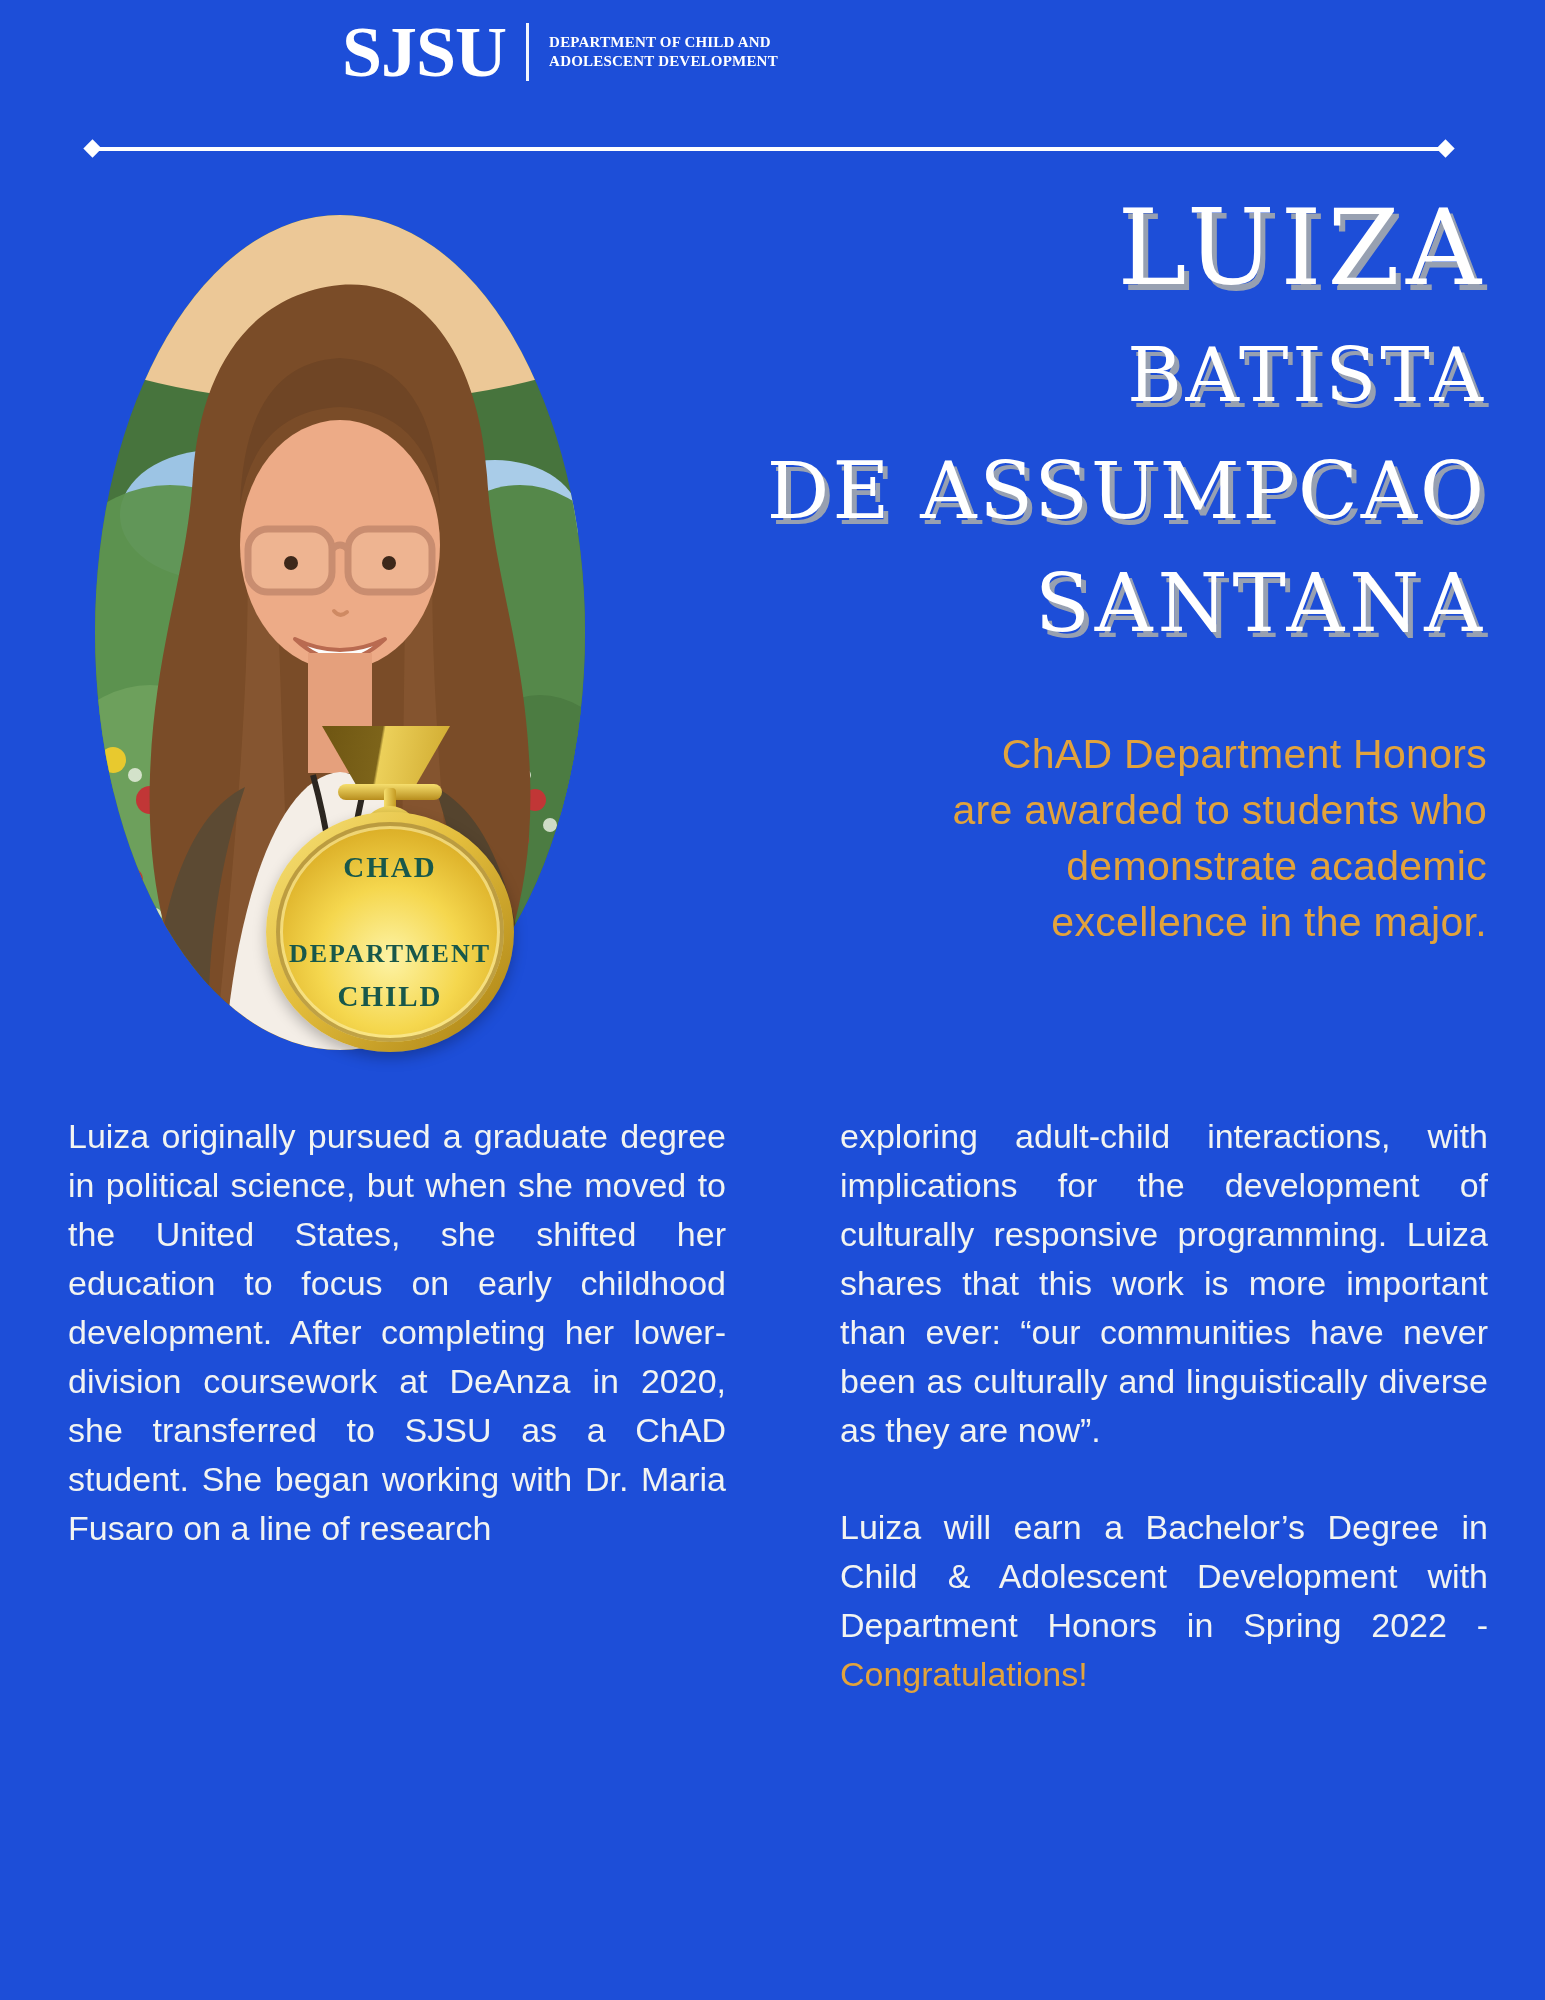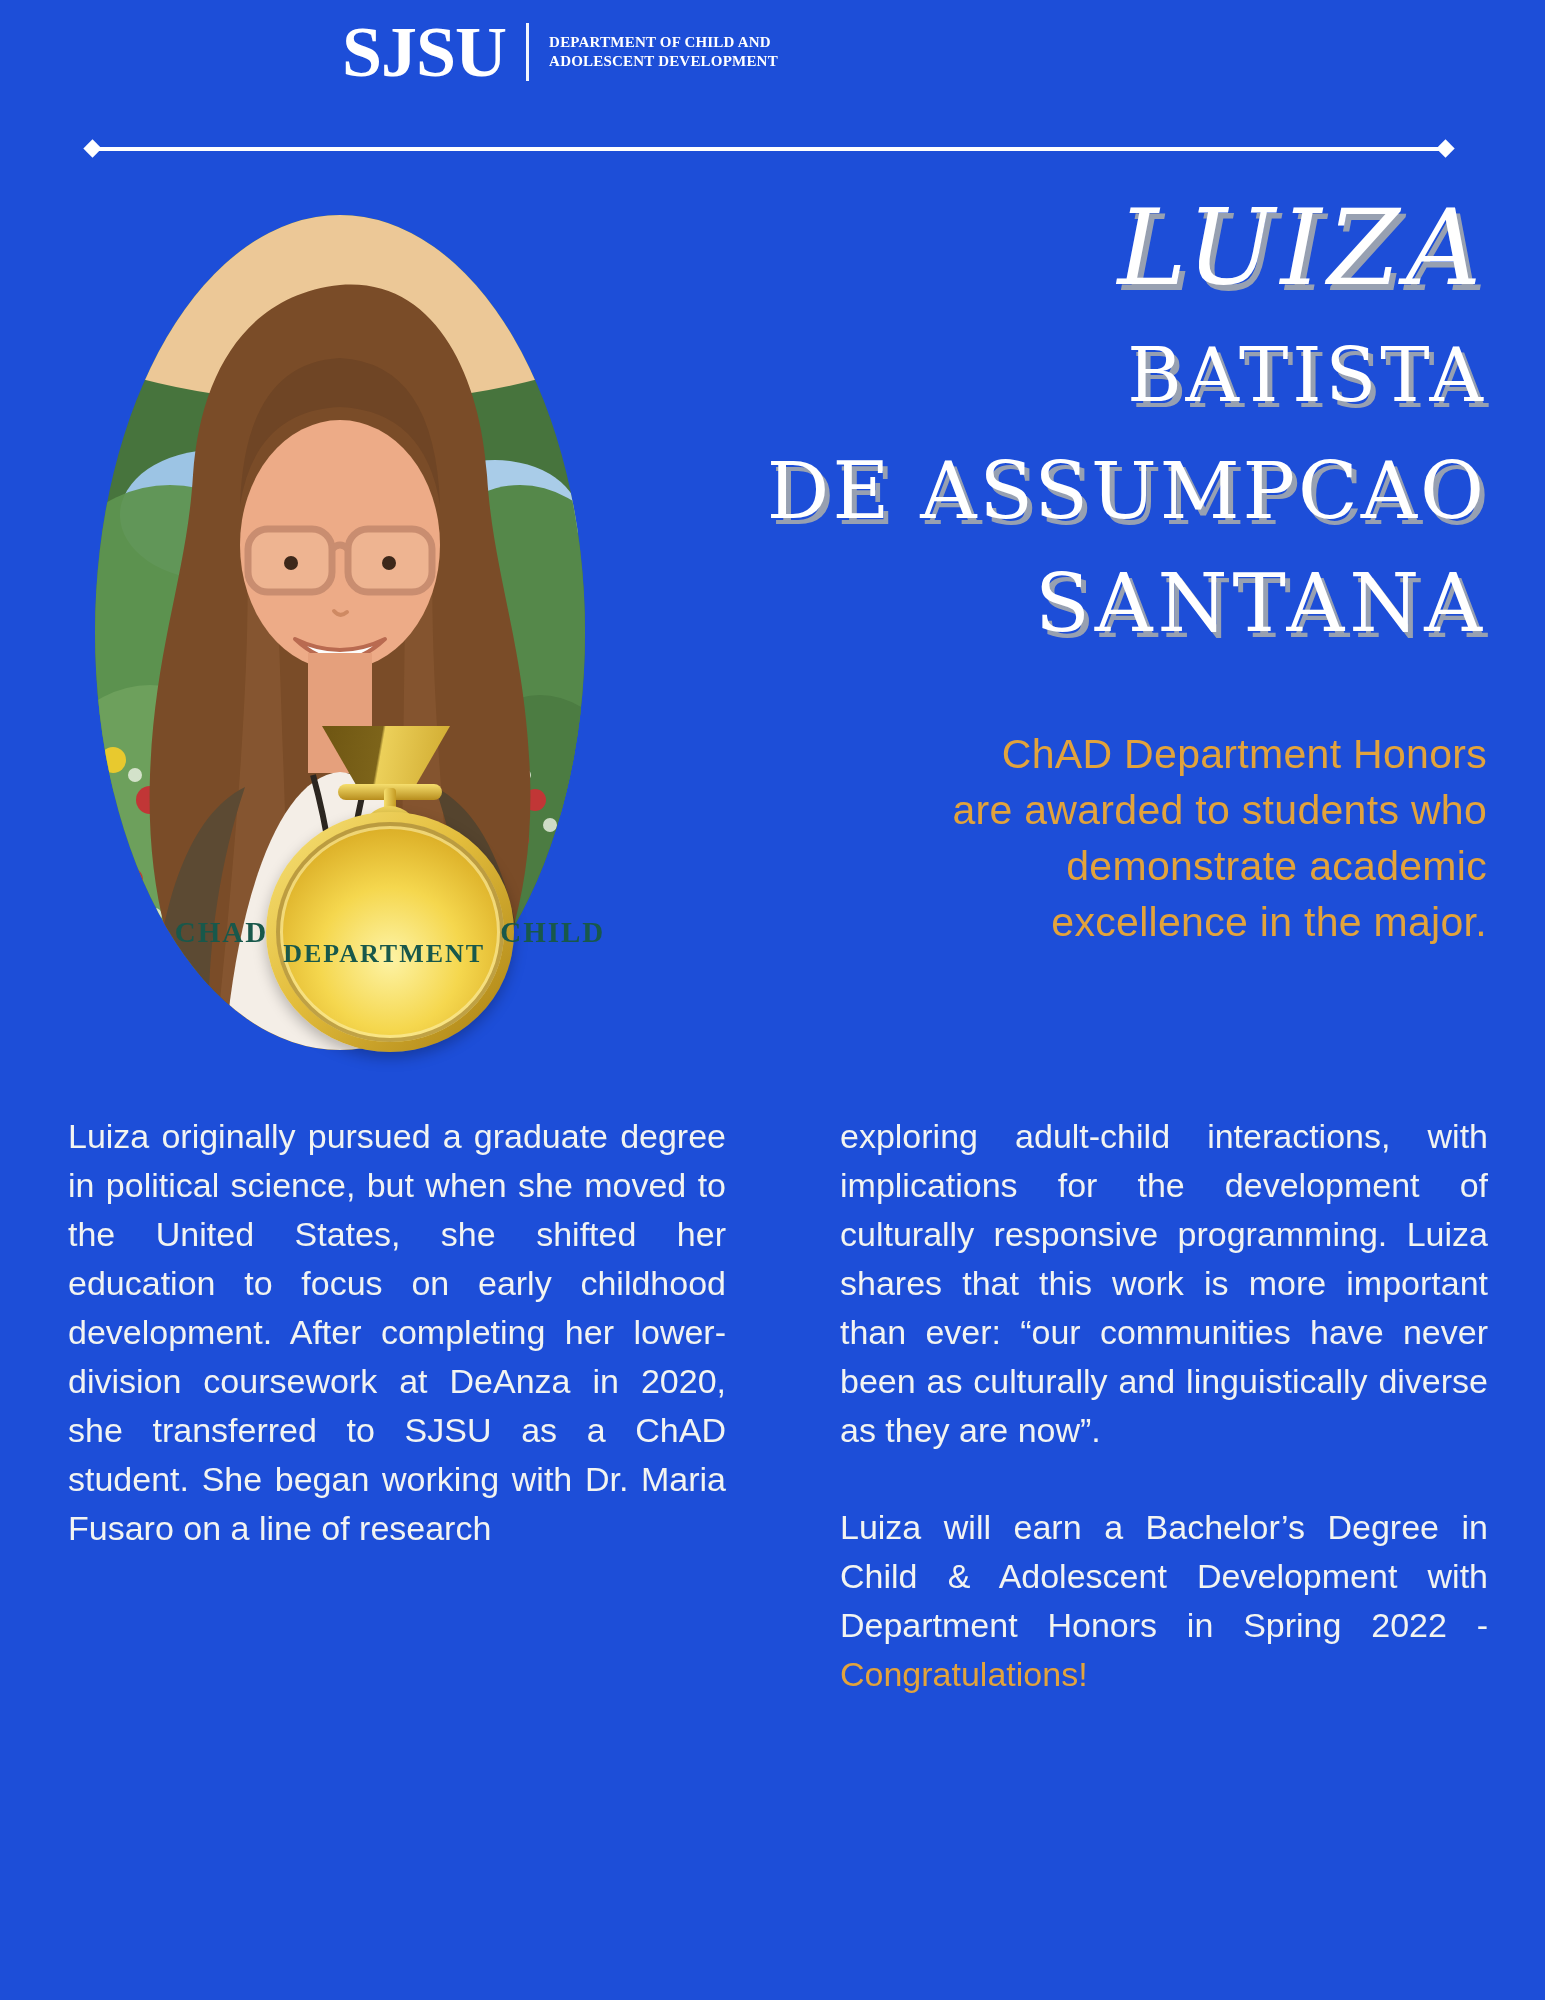--- a/index.html
+++ b/index.html
@@ -30,30 +30,30 @@
   .pin{position:absolute;left:384px;top:788px;width:12px;height:48px;border-radius:4px;
     background:linear-gradient(90deg,#f6df6e,#c49a22);}
   .dome{position:absolute;left:362px;top:806px;width:56px;height:34px;border-radius:28px 28px 0 0;
     background:linear-gradient(#f0d45c,#c79e24);}
   .disc{position:absolute;left:266px;top:812px;width:248px;height:240px;border-radius:50%;
     background:linear-gradient(135deg,#f7e27a 0%,#e3bd3c 45%,#a87f12 100%);
     box-shadow:0 6px 14px rgba(0,0,0,.25);}
   .disc-face{position:absolute;inset:10px;border-radius:50%;
     background:radial-gradient(circle at 50% 62%,#fdf3a5 0%,#f5d74e 40%,#ddb129 72%,#a8821a 100%);
     box-shadow:inset 0 0 0 4px rgba(146,110,20,.55),inset 0 0 0 7px rgba(255,244,180,.55);
-    display:flex;flex-direction:row;align-items:center;justify-content:center;gap:15px;}
+    display:flex;flex-direction:column;align-items:center;justify-content:center;gap:15px;}
   .medal-line{font-family:"Liberation Serif",serif;font-weight:700;color:#18584B;letter-spacing:2px;line-height:1;}
   .medal-line.m1{font-size:29px;}
   .medal-line.m2{font-size:26px;margin-top:44px;}
   .medal-line.m3{font-size:29px;}
   
   .name-title{position:absolute;right:58px;top:196px;text-align:right;color:#fff;
     font-family:"DejaVu Serif","Liberation Serif",serif;
     text-shadow:5px 6px 0 rgba(158,164,175,.95);}
-  .name-title .l1{font-size:104px;line-height:1;letter-spacing:6px;margin-bottom:38px;font-style:italic;}
+  .name-title .l1{font-size:104px;line-height:1;letter-spacing:6px;margin-bottom:38px;}
   .name-title .l2{font-size:74px;line-height:1;letter-spacing:4px;margin-bottom:40px;}
   .name-title .l3{font-size:78px;line-height:1;letter-spacing:3px;margin-bottom:34px;}
   .name-title .l4{font-size:80px;line-height:1;letter-spacing:5px;}
   
   .subtitle{position:absolute;right:58px;top:726px;text-align:right;color:#E2A33C;
     font-size:41px;line-height:1.37;letter-spacing:.3px;}
   
   .columns{position:absolute;top:1112px;left:0;width:100%;color:#F2F4F1;font-size:34px;line-height:1.44;}
   .col{position:absolute;top:0;}
   .col.left{left:68px;width:658px;}

